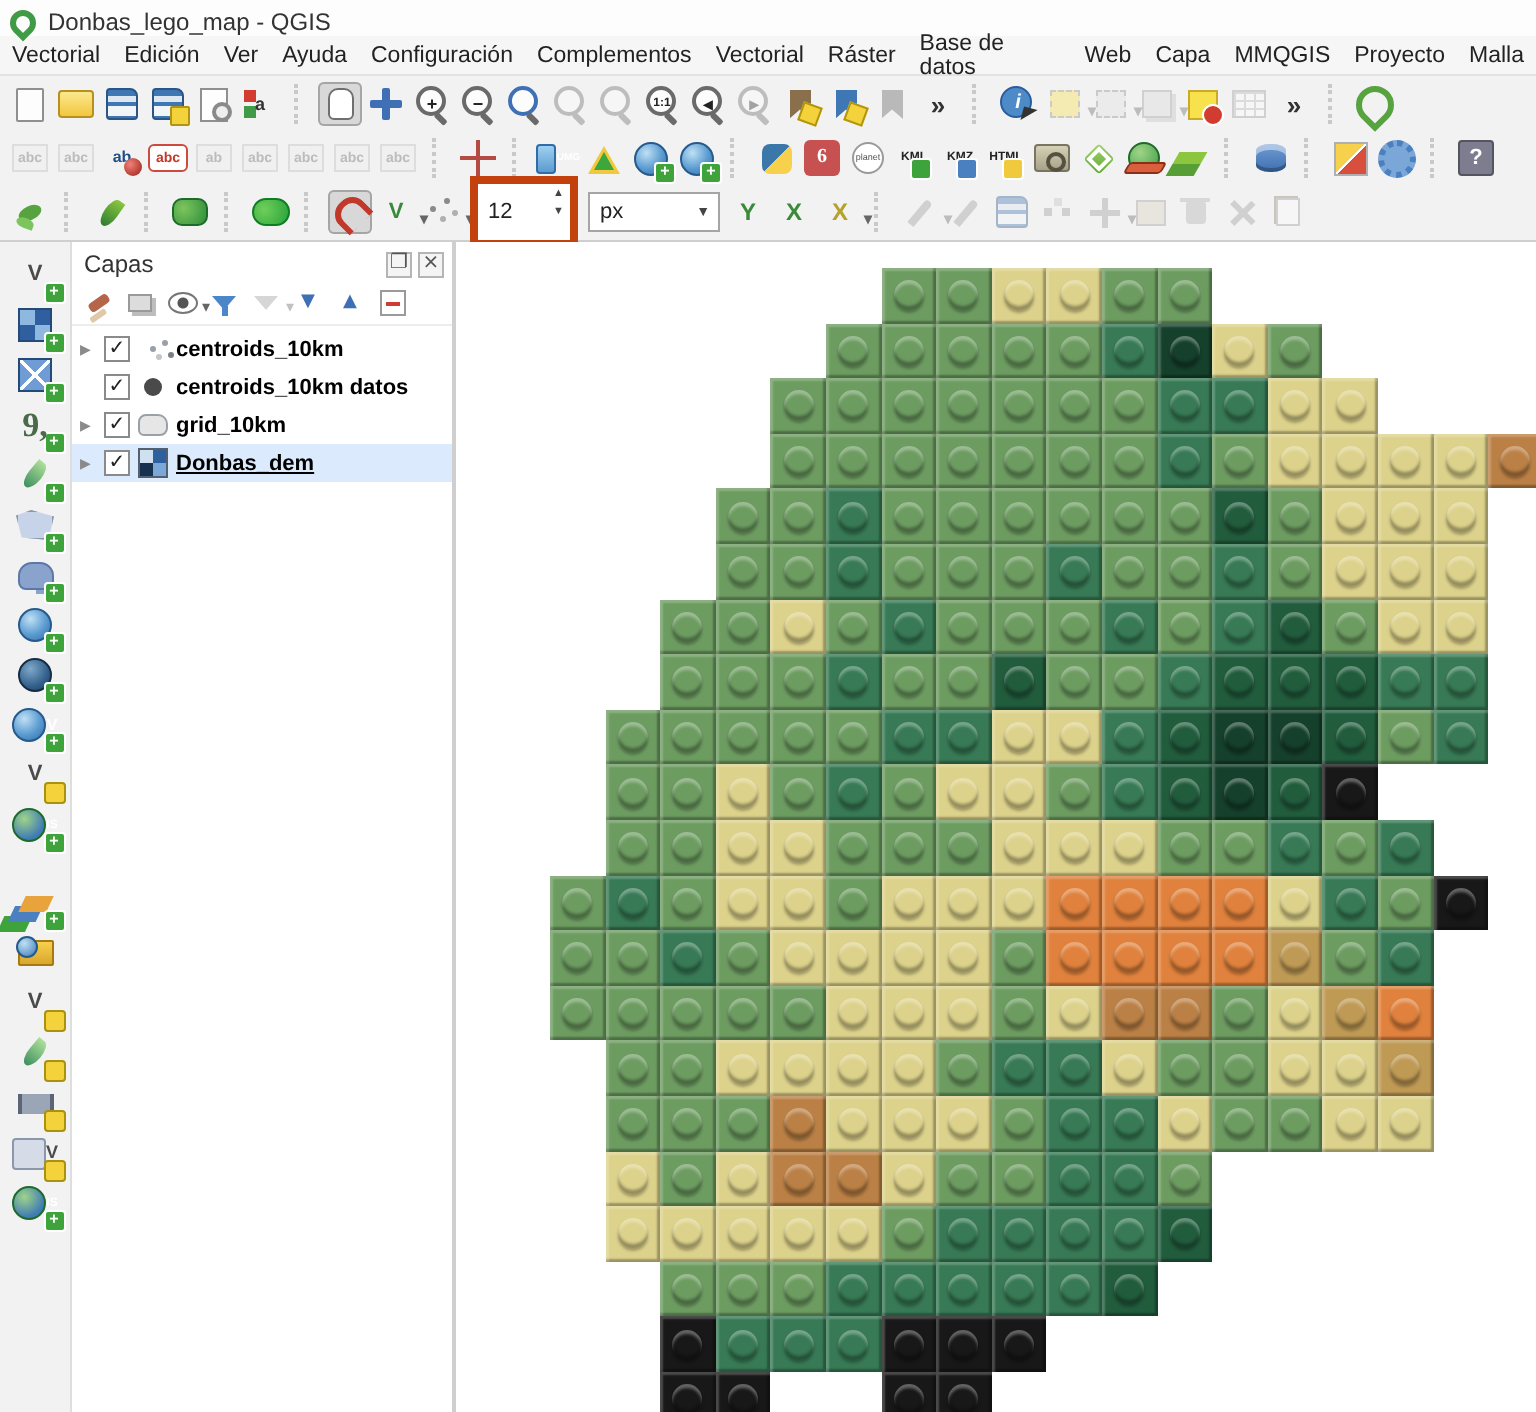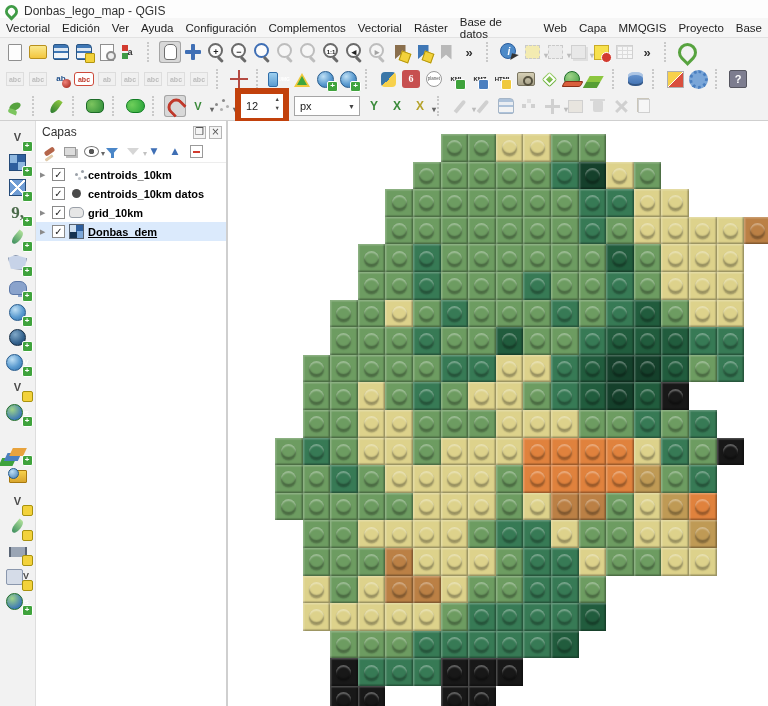--- a/index.html
+++ b/index.html
@@ -123,21 +123,21 @@
   .ic-move-feature{background:linear-gradient(#9a9a9a,#9a9a9a) center/15px 3px no-repeat}
   .ic-move-feature::before{content:"";width:3px;height:15px;background:#9a9a9a}
   .ic-rect-gray::before{content:"";width:13px;height:11px;background:#d8d2c2;border:1px solid #9a9a9a}
   .ic-trash::before{content:"";width:10px;height:11px;background:#b0b0b0;border-radius:1px 1px 2px 2px}
   .ic-trash::after{content:"";position:absolute;top:4px;left:3px;width:15px;height:2px;background:#b0b0b0;z-index:1}
   .ic-cut::before{content:"";width:2.5px;height:15px;background:#9a9a9a;transform:rotate(45deg)}
   .ic-cut::after{content:"";position:absolute;width:2.5px;height:15px;background:#9a9a9a;transform:rotate(-45deg);z-index:1}
   .ic-paste::before{content:"";width:10px;height:12px;background:#fff;border:1px solid #9a9a9a}
   .ic-paste::after{content:"";position:absolute;left:4px;top:3px;width:10px;height:12px;background:#d9cfa8;border:1px solid #8a8060;z-index:-2}
 
-  .spinbox{width:54px;height:36px;background:#fff;border:6px solid #c2410c;display:flex;align-items:center;
+  .spinbox{width:54px;height:36px;background:#fff;border:4px solid #c2410c;display:flex;align-items:center;
       padding-left:5px;font-size:11px;position:relative;margin:0 2px}
   .spinarrows{position:absolute;right:1px;top:0;display:flex;flex-direction:column;font-size:5.5px;color:#444;line-height:9px;padding:1px 2px}
   .combo{width:66px;height:20px;background:#fff;border:1px solid #a5a5a5;display:flex;align-items:center;
       padding-left:5px;font-size:11px;position:relative;margin:0 2px}
   .combo .arrow{position:absolute;right:4px;font-size:7px;color:#444}
 
   
   #main{display:flex;height:586px}
   #leftstrip{width:36px;background:#f2f2f2;border-right:1px solid #dedede;display:flex;flex-direction:column;align-items:center;padding-top:4px}
   .lt{position:relative;width:26px;height:25px;display:flex;align-items:center;justify-content:center;
@@ -222,21 +222,21 @@
     <span class="menu-item">Ayuda</span>
     <span class="menu-item">Configuración</span>
     <span class="menu-item">Complementos</span>
     <span class="menu-item">Vectorial</span>
     <span class="menu-item">Ráster</span>
     <span class="menu-item">Base de datos</span>
     <span class="menu-item">Web</span>
     <span class="menu-item">Capa</span>
     <span class="menu-item">MMQGIS</span>
     <span class="menu-item">Proyecto</span>
-    <span class="menu-item">Base</span>
+    <span class="menu-item">Malla</span>
   </div>
 
 <div id="toolbars">
   <div class="tbrow" id="tbrow1">
       <span class="tbi ic-new-project"></span>
       <span class="tbi ic-open-project"></span>
       <span class="tbi ic-save-project"></span>
       <span class="tbi ic-save-project-as badge-y"></span>
       <span class="tbi ic-project-properties"></span>
       <span class="tbi ic-style-manager">a</span>

